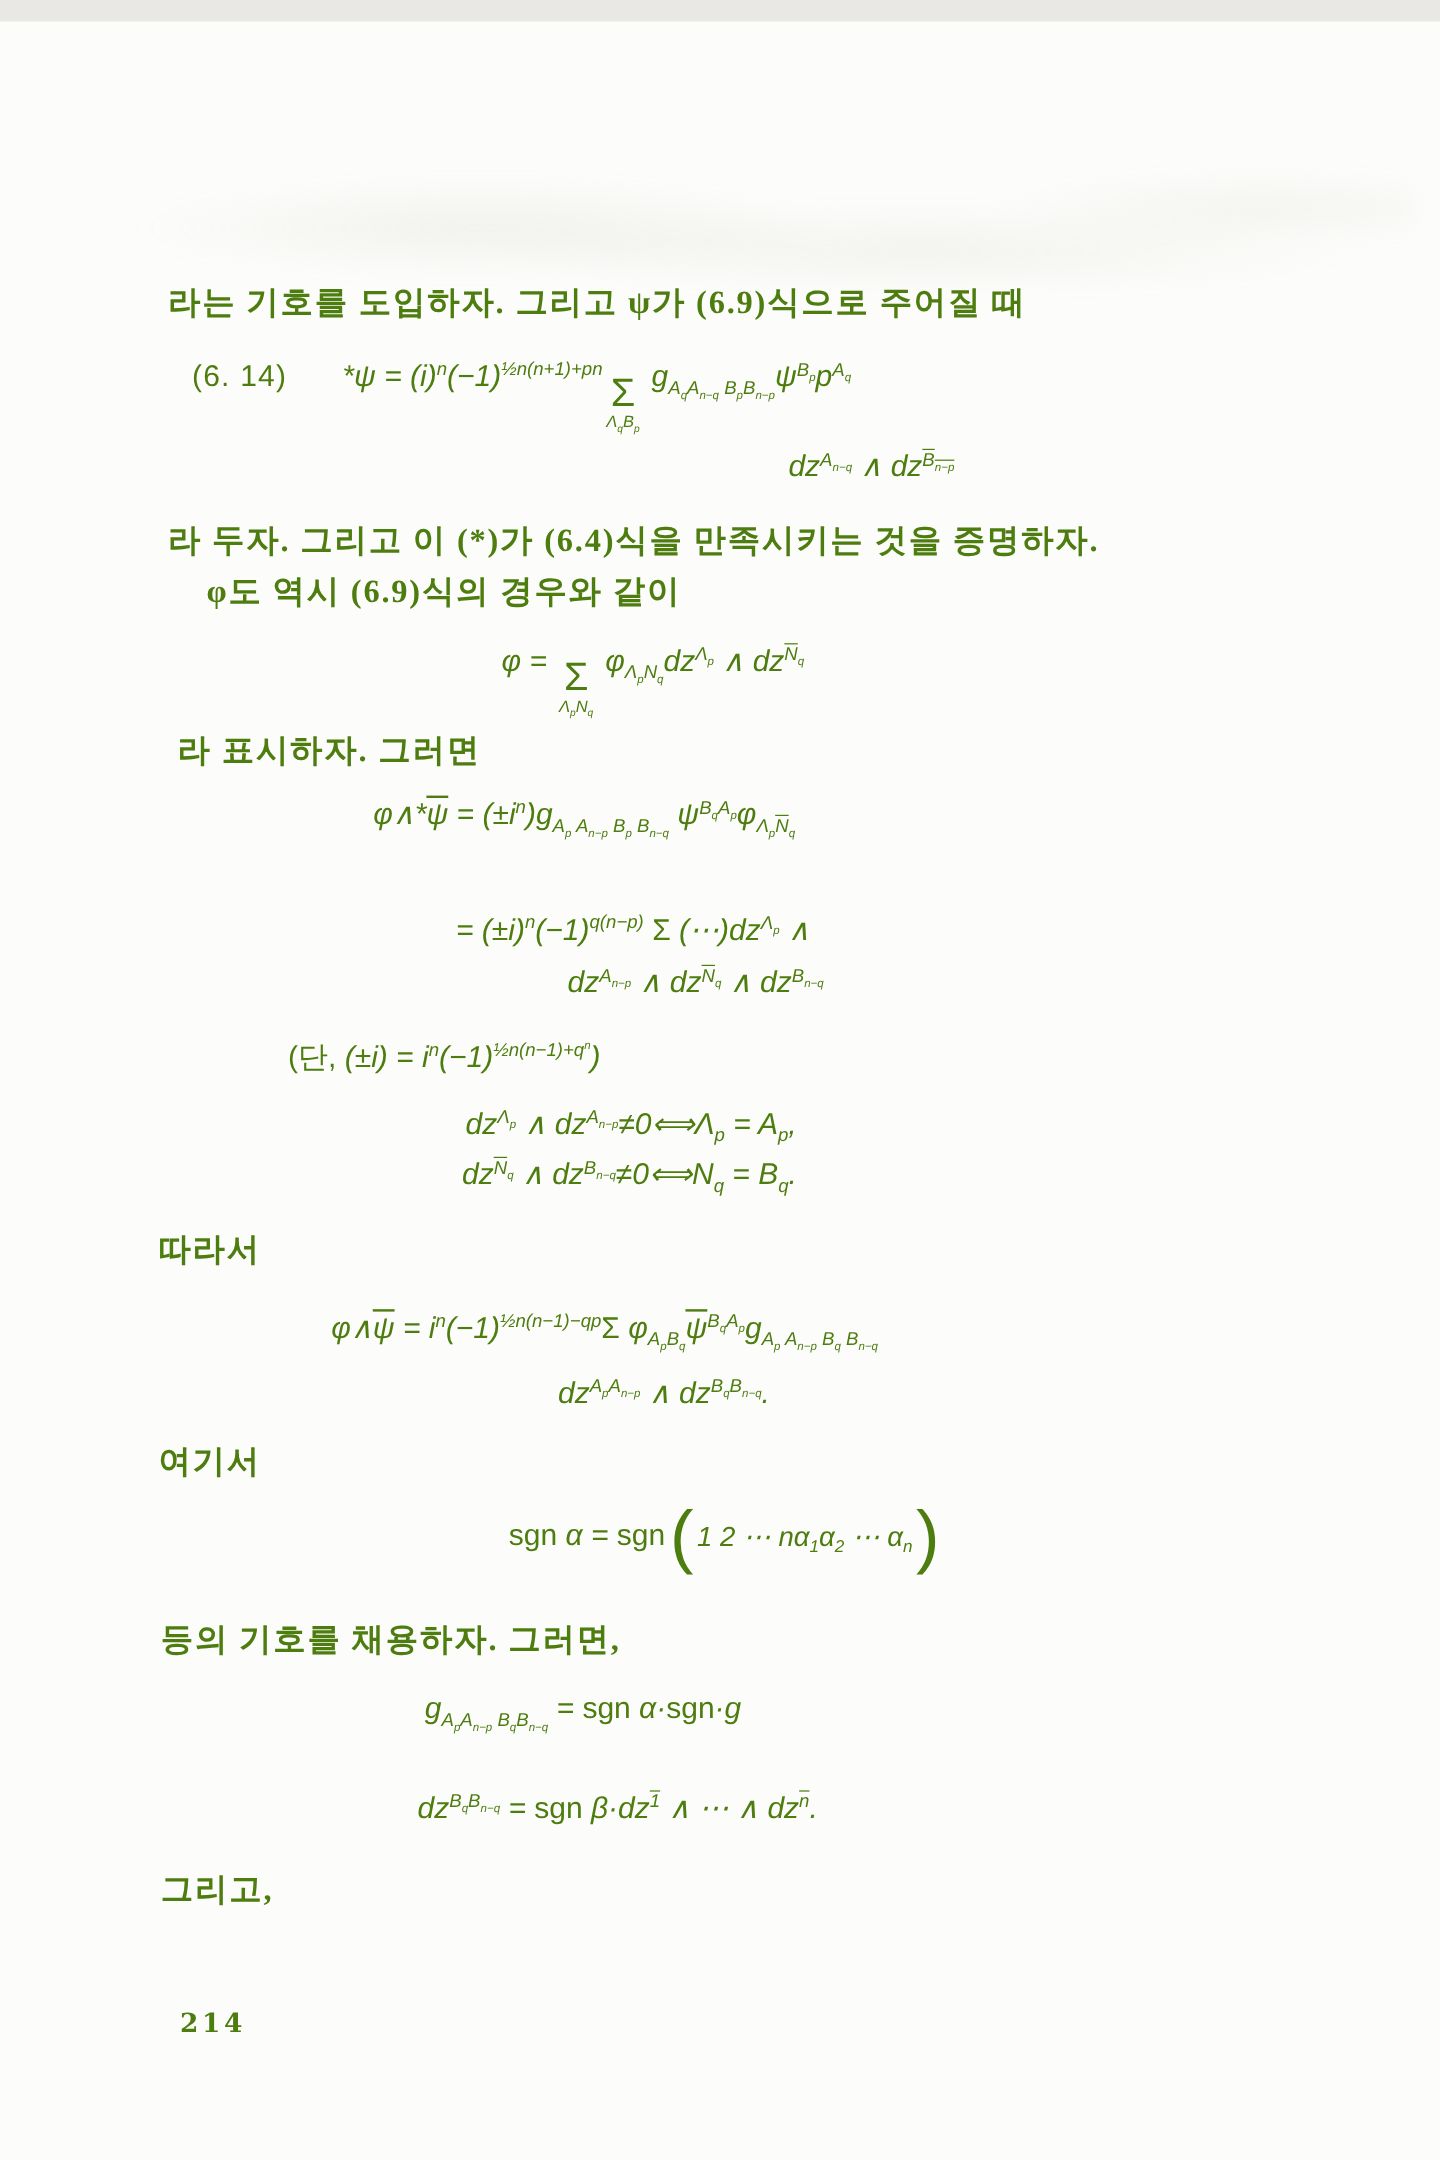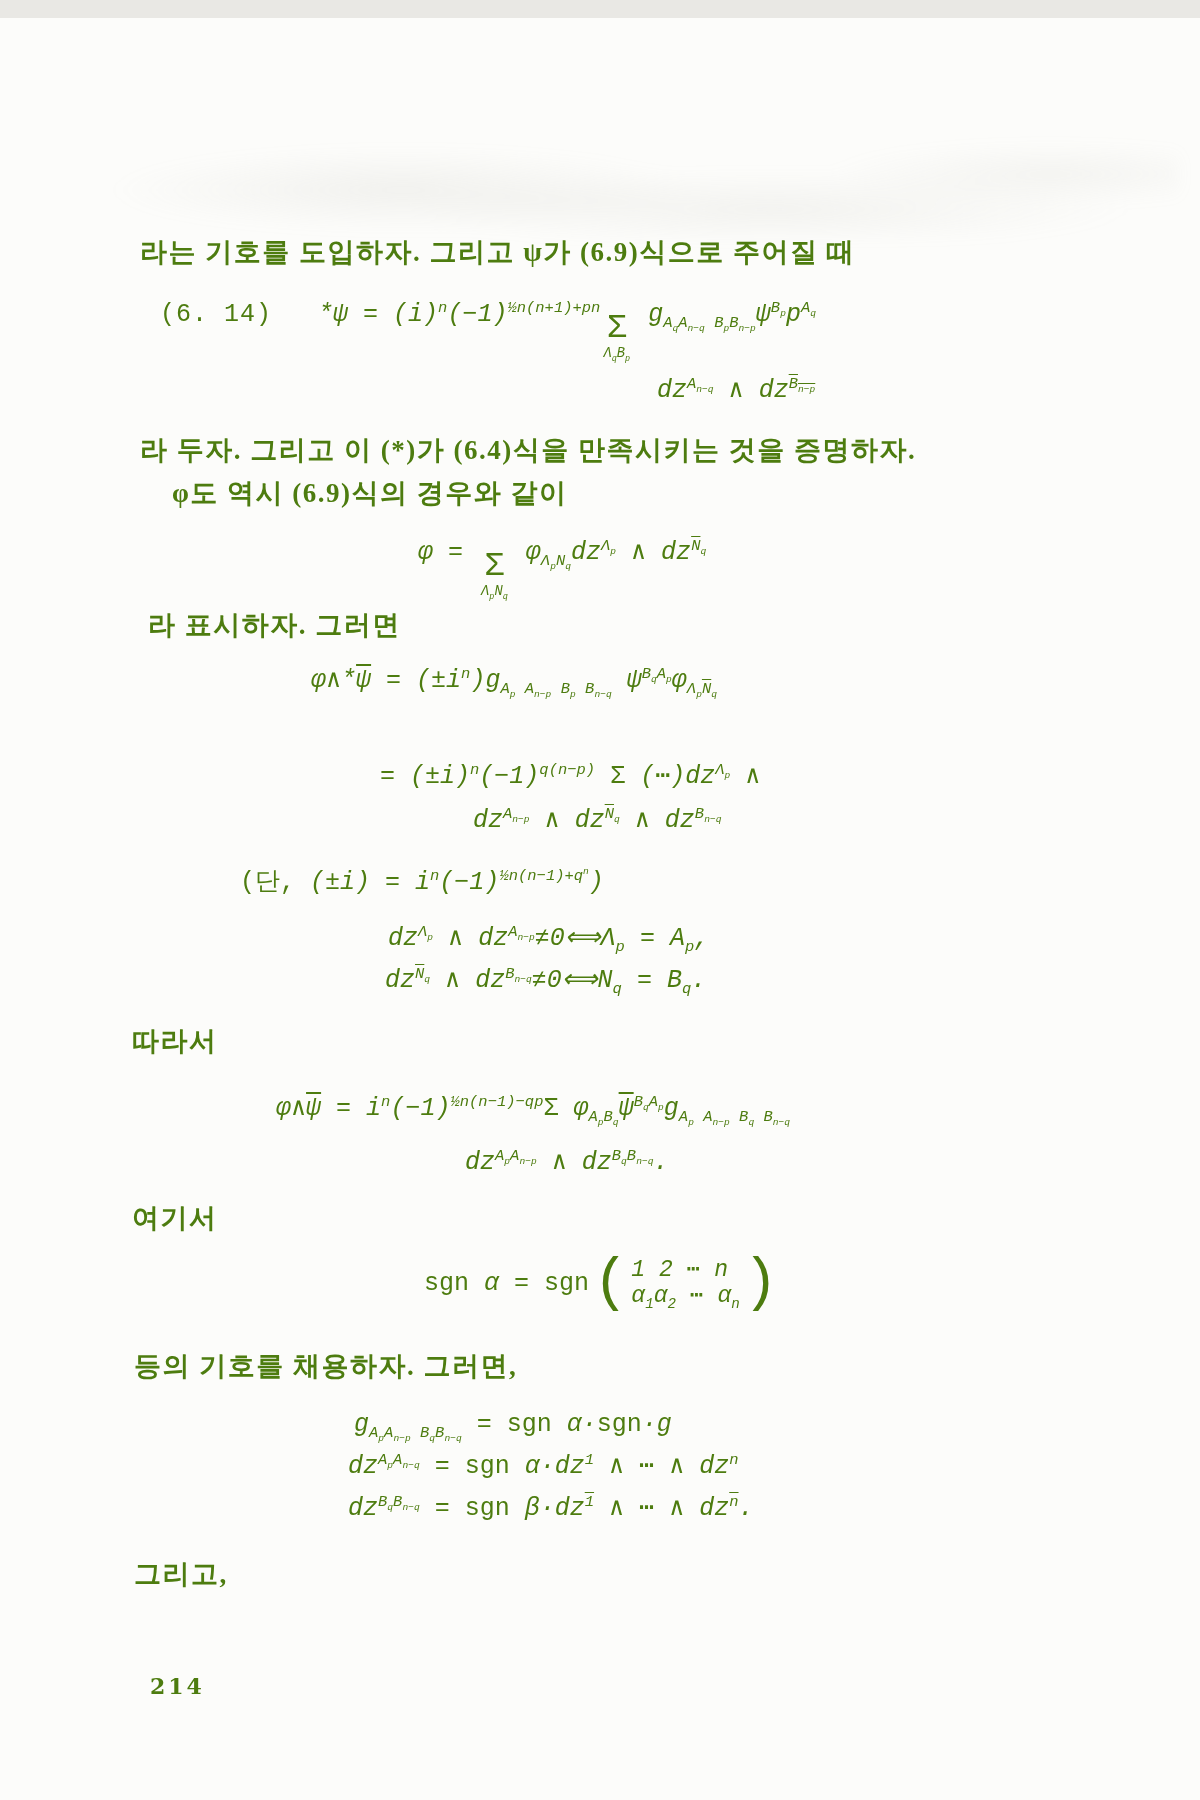--- a/index.html
+++ b/index.html
@@ -26,32 +26,32 @@
   
   .t{
     position:absolute;white-space:nowrap;
     font-size:27px;font-weight:600;letter-spacing:1.5px;
     font-family:"Liberation Serif","DejaVu Serif",serif;
   }
   
   .m{
     position:absolute;white-space:nowrap;
     font-size:25px;font-style:italic;
-    font-family:Liberation Mono, monospace;
+    font-family:Liberation Sans, sans-serif;
   }
   .m sup,.m sub{font-size:62%;line-height:0;}
   .ov{text-decoration:overline;}
   .rm{font-style:normal;}
   .lbl{font-style:normal;display:inline-block;margin-right:46px;letter-spacing:1px;}
   .sum{display:inline-flex;flex-direction:column;align-items:center;vertical-align:-0.62em;line-height:1;margin:0 3px;}
   .sum .sig{font-size:1.32em;font-style:normal;line-height:1;}
   .sum .lim{font-size:0.55em;line-height:1;margin-top:2px;}
   .mtx{display:inline-flex;align-items:center;vertical-align:middle;margin-left:4px;}
   .mtx .par{font-size:2.35em;font-style:normal;font-weight:300;line-height:0.78;}
-  .mtx .rows{display:inline-flex;flex-direction:column;font-size:0.92em;line-height:1.12;padding:0 3px;text-align:left;}
+  .mtx .rows{display:inline-flex;flex-direction:row;font-size:0.92em;line-height:1.12;padding:0 3px;text-align:left;}
   .pn{
     position:absolute;left:150px;top:1655px;
     font-size:22px;font-weight:700;letter-spacing:3px;font-style:normal;
     font-family:"DejaVu Serif","Liberation Serif",serif;
   }
 </style>
 </head>
 <body>
 
 <div class="page">
@@ -99,21 +99,20 @@
         <span class="rows">
           <span>1 2 ⋯ n</span>
           <span>α<sub>1</sub>α<sub>2</sub> ⋯ α<sub>n</sub></span>
         </span>
         <span class="par">)</span>
       </span></div>
 
   <div class="t" style="left:134px;top:1330px">등의 기호를 채용하자. 그러면,</div>
 
   <div class="m" style="left:354px;top:1392px">g<sub>A<sub>p</sub>A<sub>n−p</sub> B<sub>q</sub>B<sub>n−q</sub></sub> = <span class="rm">sgn</span> α·<span class="rm">sgn</span>·g</div>
-  <div class="m" style="left:348px;top:1432px">dz<sup>A<sub>p</sub>A<sub>n−q</sub></sup> = <span class="rm">sgn</span> α·dz<sup>1</sup> ∧ ⋯ ∧ dz<sup>n</sup></div>
   <div class="m" style="left:348px;top:1474px">dz<sup>B<sub>q</sub>B<sub>n−q</sub></sup> = <span class="rm">sgn</span> β·dz<sup><span class="ov">1</span></sup> ∧ ⋯ ∧ dz<sup><span class="ov">n</span></sup>.</div>
 
   <div class="t" style="left:134px;top:1538px">그리고,</div>
 
 
   <div class="pn">214</div>
 
 </div>
 
 </body></html>

